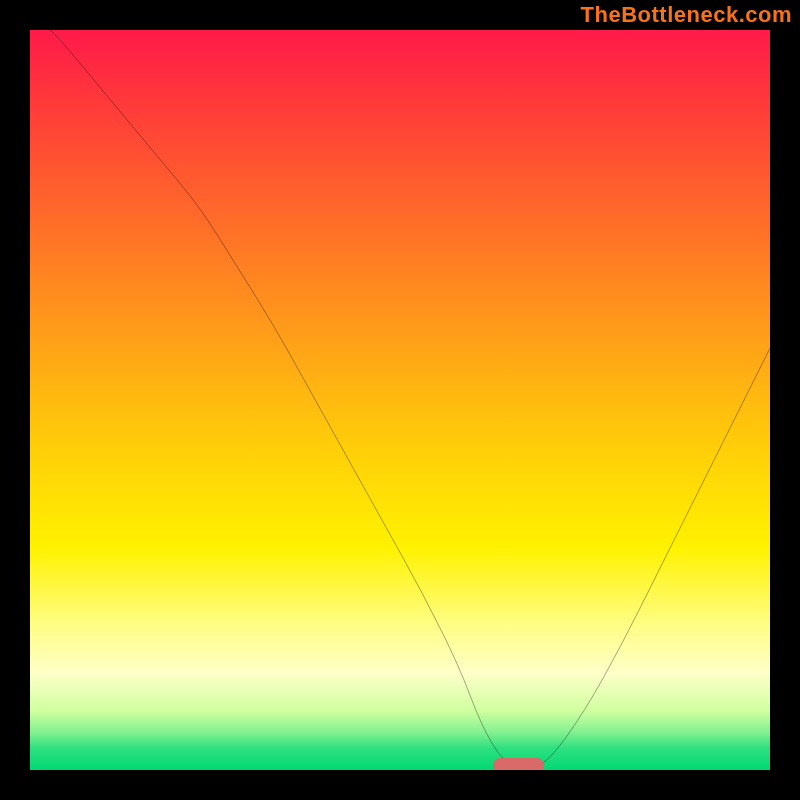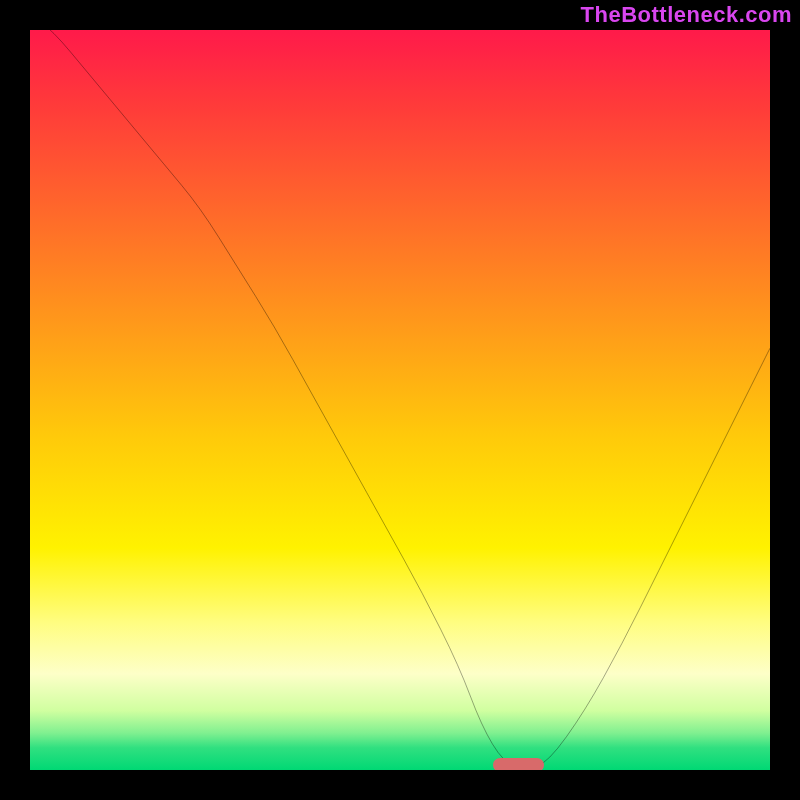--- a/index.html
+++ b/index.html
@@ -15,21 +15,21 @@
     position: absolute;
     top: 0;
     left: 0;
     width: 800px;
     height: 800px;
   }
   .watermark {
     position: absolute;
     top: 2px;
     right: 8px;
-    color: #d946ef;
+    color: #f97316;
     font-size: 22px;
     font-weight: bold;
     letter-spacing: 0.5px;
     z-index: 10;
   }
   .plot-area {
     position: absolute;
     left: 30px;
     top: 30px;
     width: 740px;

